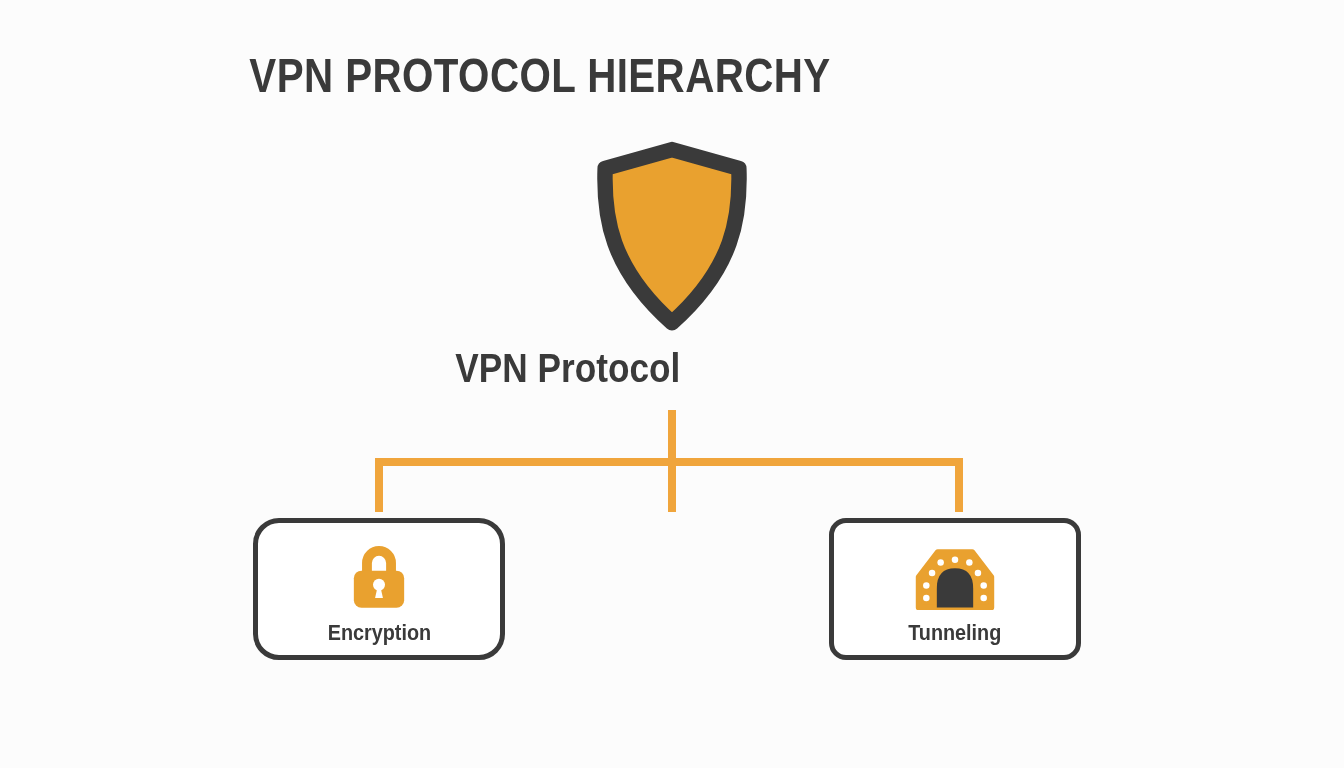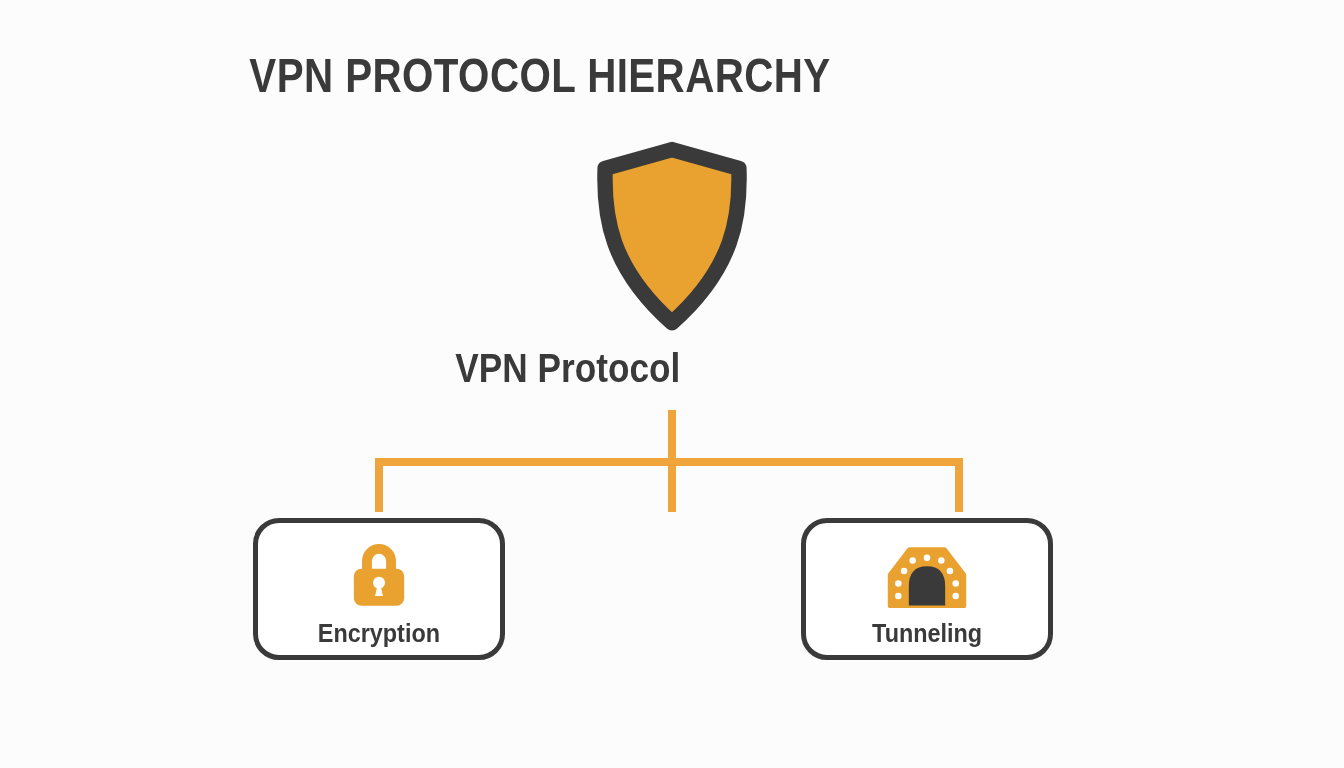--- a/index.html
+++ b/index.html
@@ -79,29 +79,29 @@
     border-radius: 26px;
     display: flex;
     flex-direction: column;
     align-items: center;
     justify-content: center;
     gap: 8px;
     padding-top: 6px;
   }
   .node-box.pos-0 { left: 253px; }
   .node-box.pos-1 { left: 543px; }
-  .node-box.pos-2 { left: 801px; }
+  .node-box.pos-2 { left: 829px; border-radius: 17px; }
   .node-icon {
     height: 74px;
     display: flex;
     align-items: center;
     justify-content: center;
   }
   .node-label {
-    font-size: 26px;
+    font-size: 22px;
     font-weight: 700;
     color: var(--dark);
   }
   .node-label .squeeze {
     display: inline-block;
     transform: scaleX(0.9);
     white-space: nowrap;
   }
 </style>
 </head>

